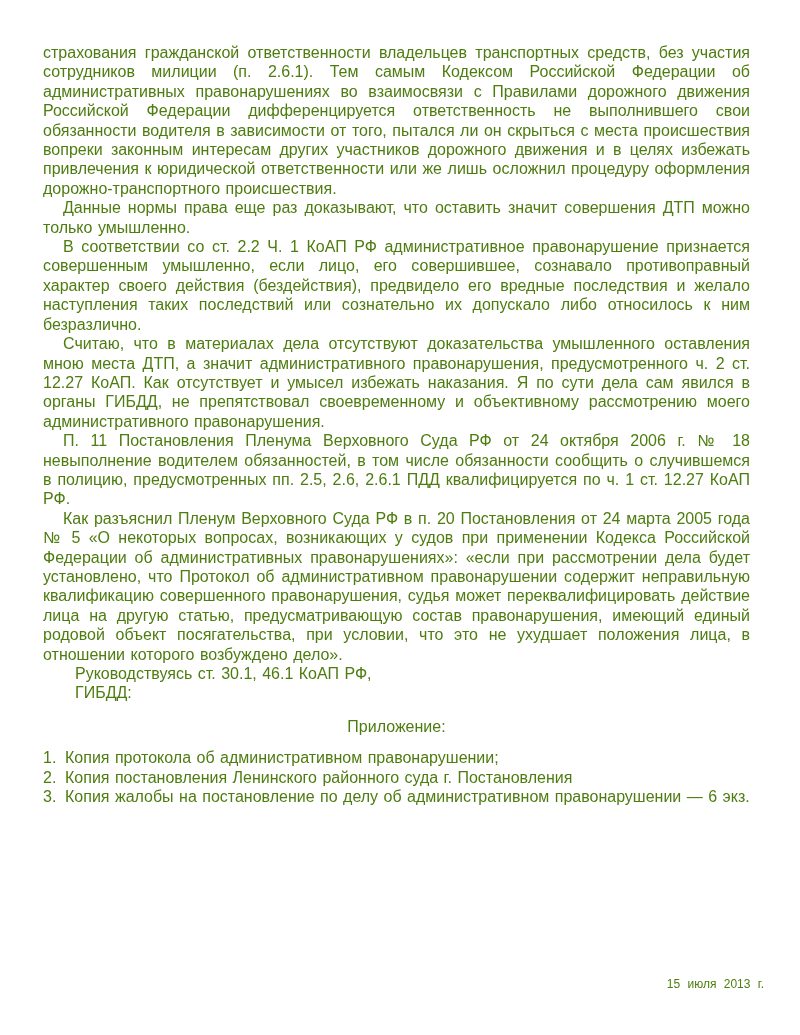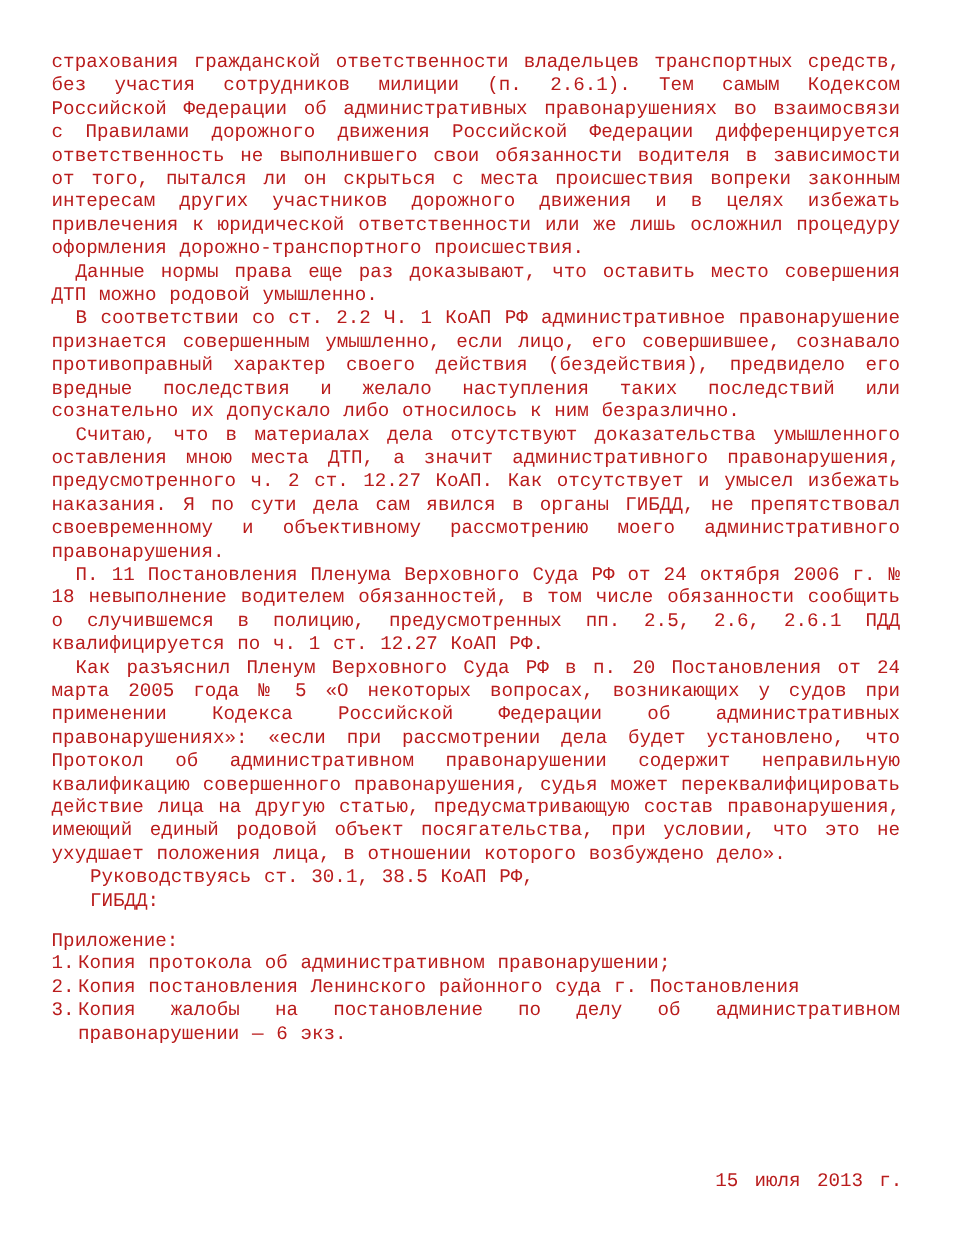--- a/index.html
+++ b/index.html
@@ -6,67 +6,67 @@
   html, body { margin: 0; padding: 0; }
   body {
     width: 800px; height: 1035px;
     background: #ffffff;
     overflow: hidden;
   }
   .page {
     position: relative;
     width: 800px; height: 1035px;
     background: #ffffff;
-    color: #b91c1c;
-    font-family: Liberation Mono, monospace;
+    color: #4d7c0f;
+    font-family: Liberation Sans, sans-serif;
     font-size: 16px;
     line-height: 19.4px;
     padding: 43px 50px 0 43px;
   }
   p.para {
     margin: 0;
     text-align: justify;
     word-spacing: 1px;
   }
   .indent { text-indent: 20px; }
   .legal-basis { margin-top: 13px; text-indent: 32px; }
   .request-heading { margin-top: 16px; text-indent: 32px; }
   .request-text { margin-top: 16px; text-indent: 32px; }
   .attachments { margin-top: 14px; }
-  .attach-heading { margin: 0; text-align: left; word-spacing: 1px; }
+  .attach-heading { margin: 12px; text-align: center; word-spacing: 1px; }
   .attach-item { display: flex; word-spacing: 1px; }
   .attach-num { flex: 0 0 22px; }
   .attach-text { flex: 1 1 auto; text-align: justify; margin: 0; }
   .doc-date {
     position: absolute;
     top: 975px;
-    right: 48px;
-    font-size: 16px;
+    right: 36px;
+    font-size: 12px;
     word-spacing: 4px;
     white-space: nowrap;
   }
 </style>
 </head>
 <body>
 
 <div class="page">
 
   <p class="para">страхования гражданской ответственности владельцев транспортных средств, без участия сотрудников милиции (п. 2.6.1). Тем самым Кодексом Российской Федерации об административных правонарушениях во взаимосвязи с Правилами дорожного движения Российской Федерации дифференцируется ответственность не выполнившего свои обязанности водителя в зависимости от того, пытался ли он скрыться с места происшествия вопреки законным интересам других участников дорожного движения и в целях избежать привлечения к юридической ответственности или же лишь осложнил процедуру оформления дорожно-транспортного происшествия.</p>
 
-  <p class="para indent">Данные нормы права еще раз доказывают, что оставить место совершения ДТП можно родовой умышленно.</p>
+  <p class="para indent">Данные нормы права еще раз доказывают, что оставить значит совершения ДТП можно только умышленно.</p>
 
   <p class="para indent">В соответствии со ст. 2.2 Ч. 1 КоАП РФ административное правонарушение признается совершенным умышленно, если лицо, его совершившее, сознавало противоправный характер своего действия (бездействия), предвидело его вредные последствия и желало наступления таких последствий или сознательно их допускало либо относилось к ним безразлично.</p>
 
   <p class="para indent">Считаю, что в материалах дела отсутствуют доказательства умышленного оставления мною места ДТП, а значит административного правонарушения, предусмотренного ч. 2 ст. 12.27 КоАП. Как отсутствует и умысел избежать наказания. Я по сути дела сам явился в органы ГИБДД, не препятствовал своевременному и объективному рассмотрению моего административного правонарушения.</p>
 
   <p class="para indent">П. 11 Постановления Пленума Верховного Суда РФ от 24 октября 2006 г. № 18 невыполнение водителем обязанностей, в том числе обязанности сообщить о случившемся в полицию, предусмотренных пп. 2.5, 2.6, 2.6.1 ПДД квалифицируется по ч. 1 ст. 12.27 КоАП РФ.</p>
 
   <p class="para indent">Как разъяснил Пленум Верховного Суда РФ в п. 20 Постановления от 24 марта 2005 года № 5 «О некоторых вопросах, возникающих у судов при применении Кодекса Российской Федерации об административных правонарушениях»: «если при рассмотрении дела будет установлено, что Протокол об административном правонарушении содержит неправильную квалификацию совершенного правонарушения, судья может переквалифицировать действие лица на другую статью, предусматривающую состав правонарушения, имеющий единый родовой объект посягательства, при условии, что это не ухудшает положения лица, в отношении которого возбуждено дело».</p>
 
-  <p class="para legal-basis">Руководствуясь ст. 30.1, 38.5 КоАП РФ,</p>
+  <p class="para legal-basis">Руководствуясь ст. 30.1, 46.1 КоАП РФ,</p>
 
   <p class="para request-heading">ГИБДД:</p>
 
 
   <div class="attachments">
     <p class="attach-heading">Приложение:</p>
 
     <div class="attach-item">
       <span class="attach-num">1.</span>
       <p class="attach-text">Копия протокола об административном правонарушении;</p>

